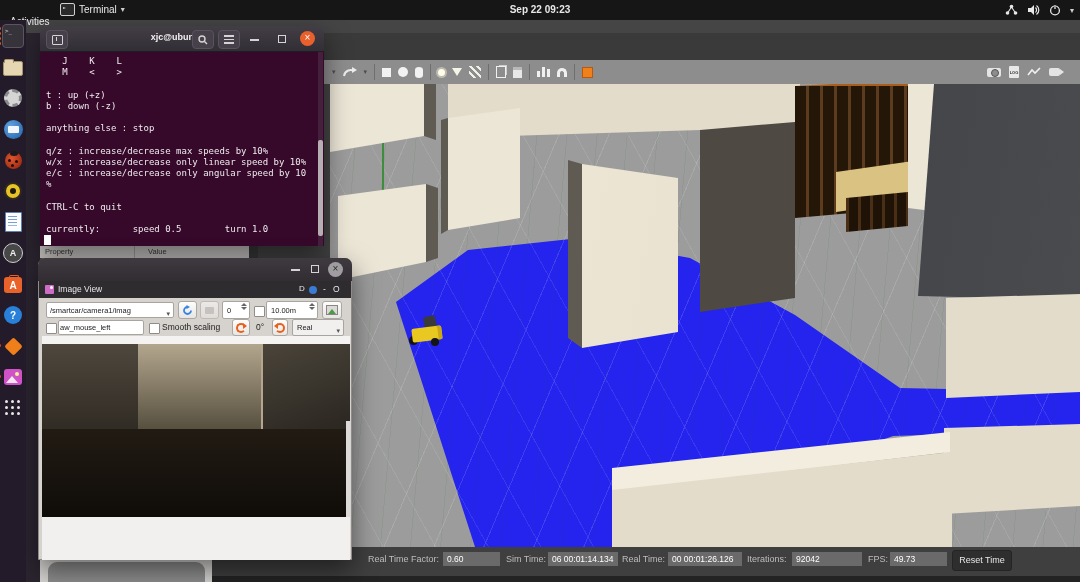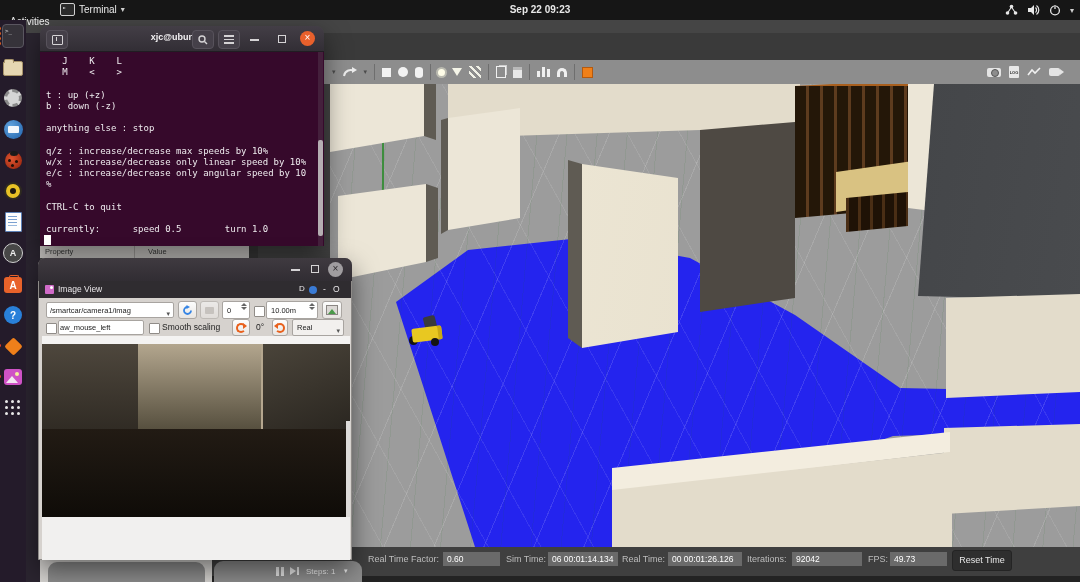--- a/index.html
+++ b/index.html
@@ -240,29 +240,20 @@
     <span class="st-label" style="left:596px;">Real Time:</span>
     <span class="st-box" style="left:642px;width:74px;">00 00:01:26.126</span>
     <span class="st-label" style="left:721px;">Iterations:</span>
     <span class="st-box" style="left:766px;width:70px;">92042</span>
     <span class="st-label" style="left:842px;">FPS:</span>
     <span class="st-box" style="left:864px;width:57px;">49.73</span>
     <span class="st-btn" style="left:926px;width:58px;">Reset Time</span>
 
     <div class="panel-light"></div>
     <div class="round-gray" style="left:22px;top:542px;width:157px;height:20px;"></div>
-    <div class="round-gray" style="left:188px;top:541px;width:148px;height:21px;">
-      <span class="pause-bars" style="left:62px;top:6px;">
-          <i></i>
-          <i></i>
-        </span>
-      <span class="step-ic" style="left:76px;top:6px;"></span>
-      <span class="steps-txt" style="left:92px;top:6px;">Steps: 1</span>
-      <span class="steps-txt" style="left:130px;top:6px;font-size:7px;">▾</span>
-    </div>
 
     <div class="gz-leftcol"></div>
     <div class="prop-strip">
       <span class="v1">Property</span>
       <span class="divider"></span>
       <span class="v2">Value</span>
       <span class="nub"></span>
     </div>
   </div>
 

